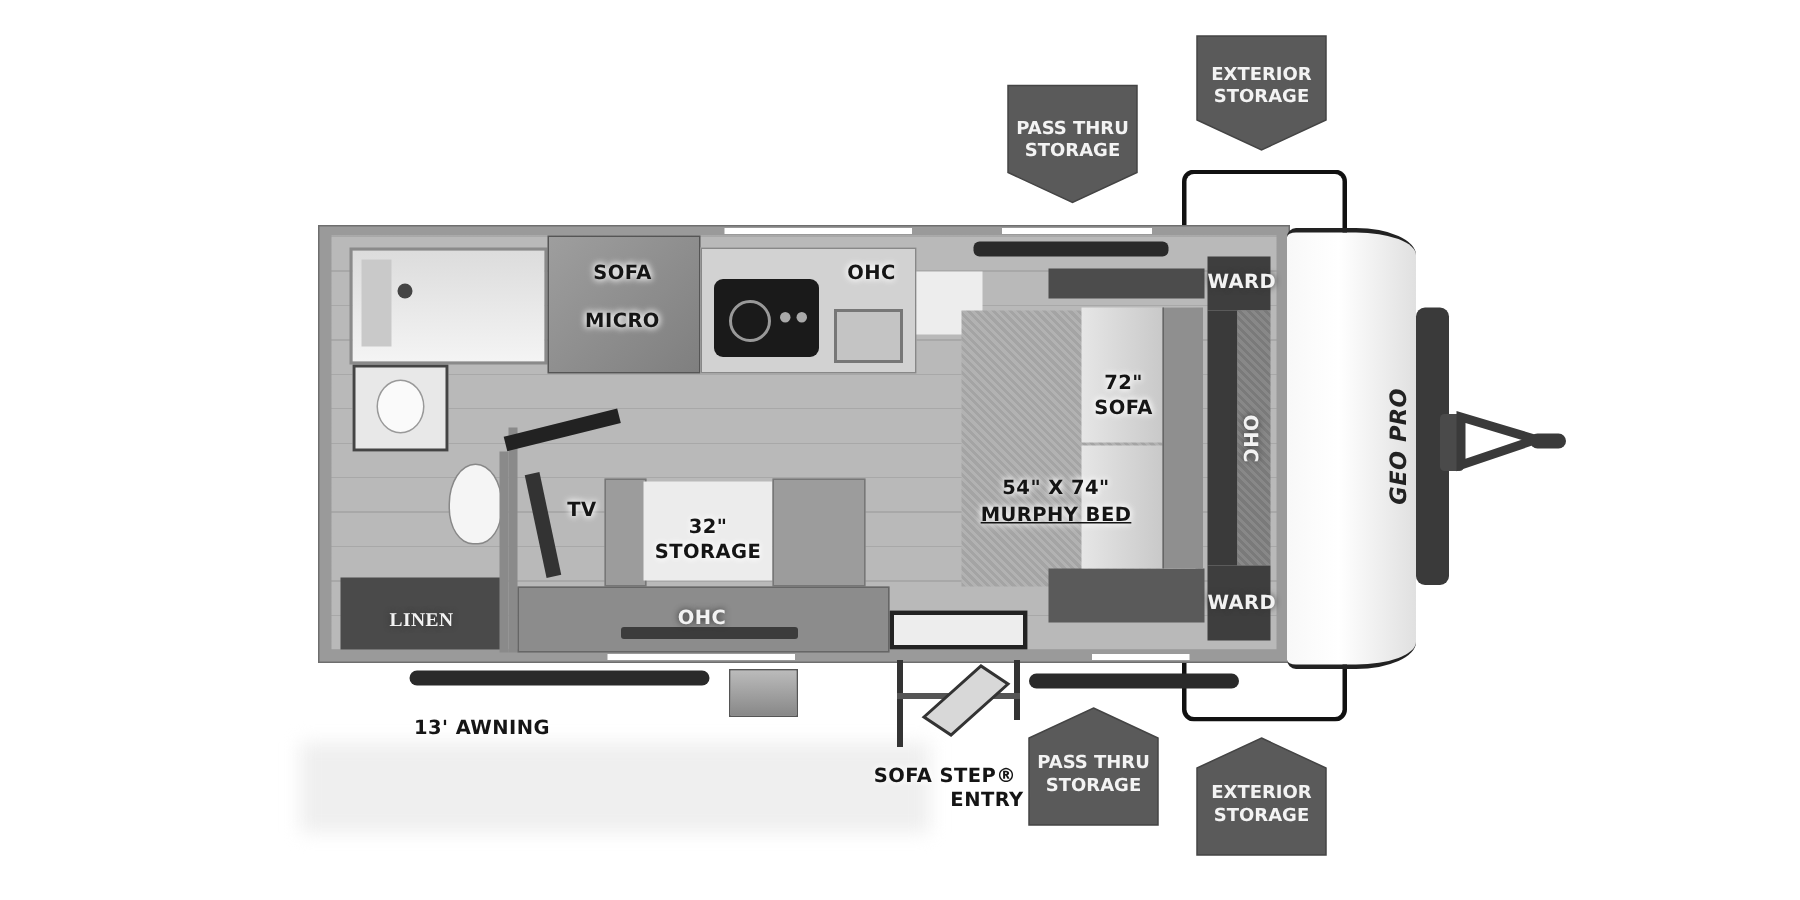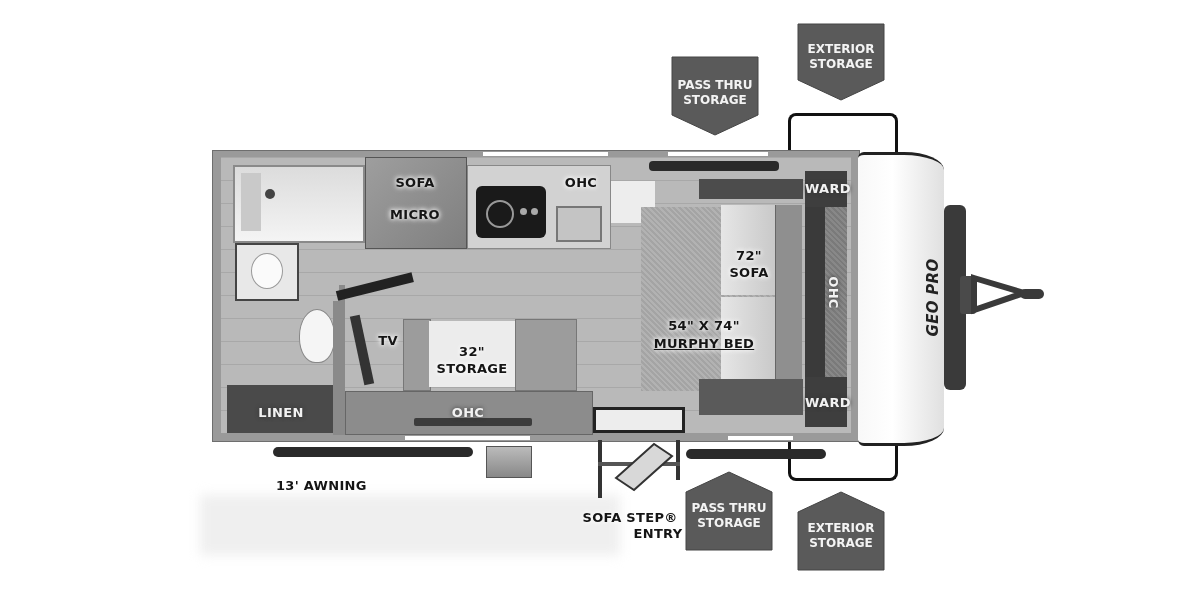--- a/index.html
+++ b/index.html
@@ -74,21 +74,21 @@
     <div class="abs" style="left:30px;top:22px;width:10px;height:10px;border-radius:50%;background:#444;"></div>
   </div>
 
   <div class="abs" style="left:22px;top:92px;width:60px;height:54px;background:#e8e8e8;border:2px solid #444;">
     <div class="abs" style="left:14px;top:8px;width:30px;height:34px;border-radius:50%;background:#fafafa;border:1px solid #999;"></div>
   </div>
 
   <div class="abs" style="left:86px;top:158px;width:34px;height:52px;border-radius:50% 50% 45% 45%;background:#f5f5f5;border:1px solid #888;"></div>
 
   <div class="abs" style="left:14px;top:234px;width:108px;height:48px;background:#4a4a4a;"></div>
-  <div class="lbl light" style="left:14px;top:254px;width:108px;">LINEN</div>
+  <div class="lbl light" style="left:14px;top:254px;width:108px;font-family:Liberation Serif, serif;">LINEN</div>
 
   <div class="abs" style="left:120px;top:150px;width:6px;height:134px;background:#8a8a8a;"></div>
 
   <div class="abs" style="left:152px;top:6px;width:100px;height:90px;background:linear-gradient(135deg,#9e9e9e,#7f7f7f);border:1px solid #555;"></div>
   <div class="lbl" style="left:152px;top:24px;width:100px;">SOFA</div>
   <div class="lbl" style="left:152px;top:56px;width:100px;">MICRO</div>
 
   <div class="abs" style="left:254px;top:14px;width:142px;height:82px;background:#d2d2d2;border:1px solid #888;">
     <div class="abs" style="left:8px;top:20px;width:70px;height:52px;background:#1a1a1a;border-radius:6px;">
       <div class="abs" style="left:10px;top:14px;width:24px;height:24px;border-radius:50%;border:2px solid #999;"></div>

